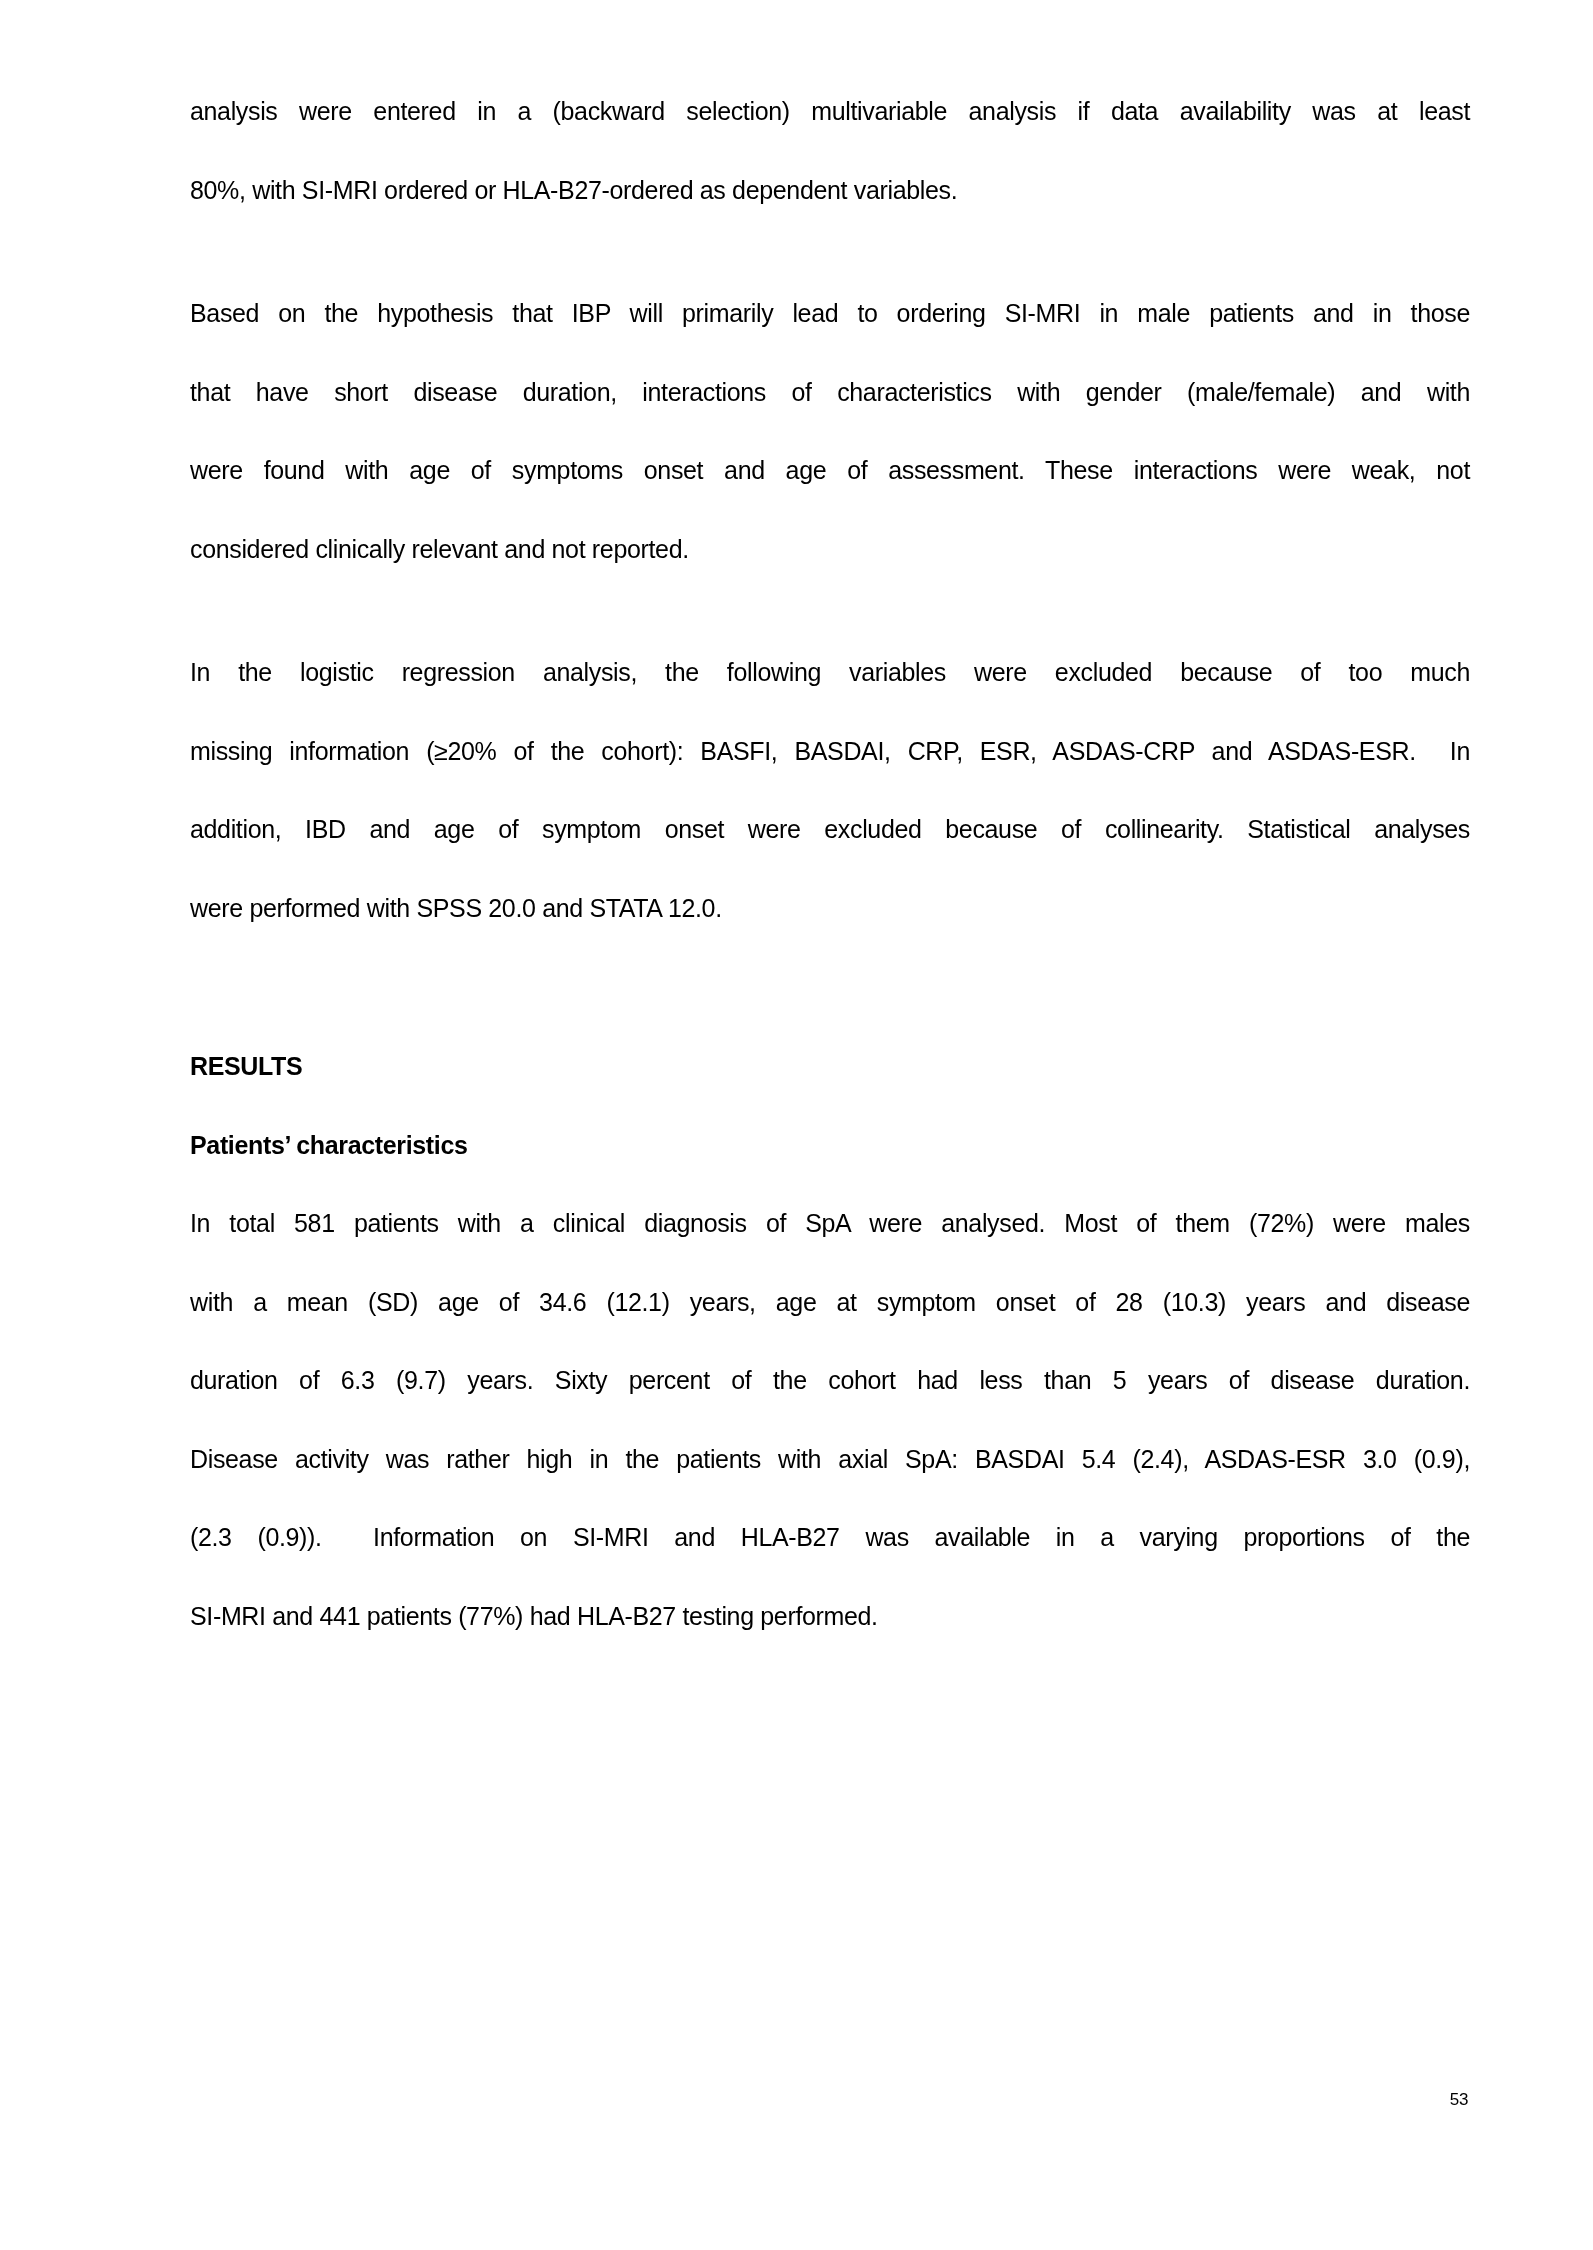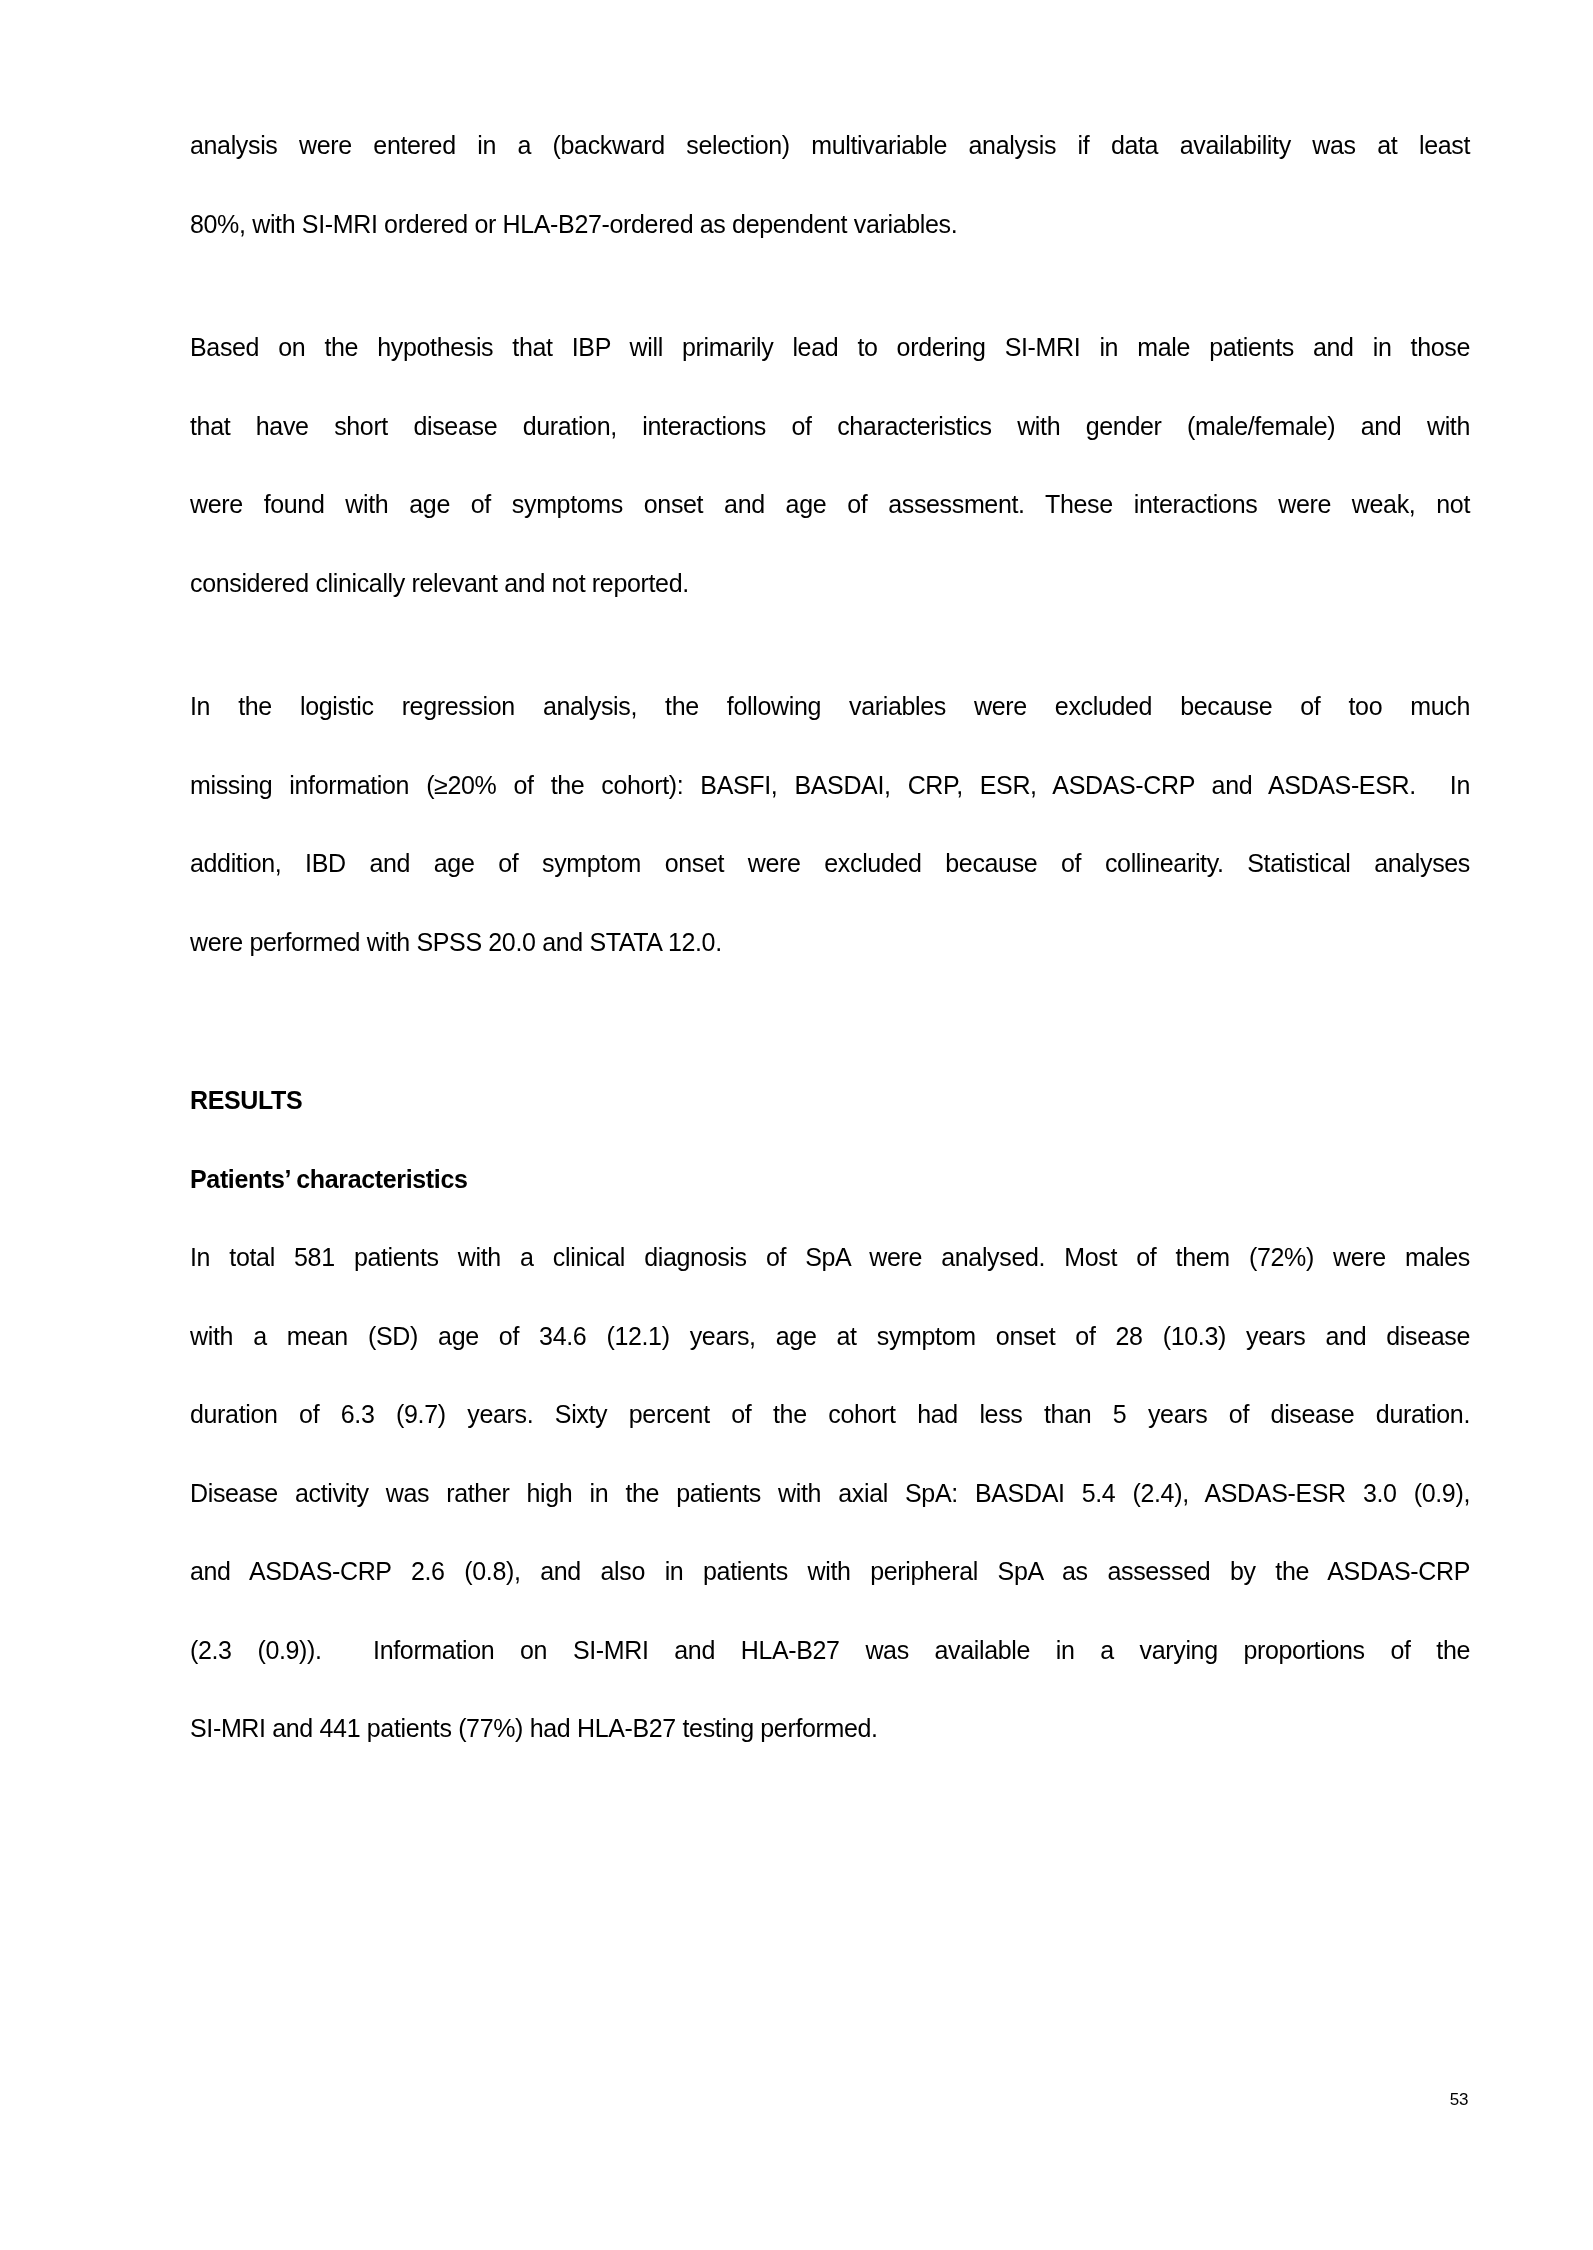--- a/index.html
+++ b/index.html
@@ -13,21 +13,21 @@
     position: relative;
     overflow: hidden;
     font-family: "Liberation Sans", "DejaVu Sans", sans-serif;
     color: #000000;
   }
   .content {
     position: absolute;
     left: 190px;
     top: 0;
     width: 1280px;
-    padding-top: 106px;
+    padding-top: 72px;
   }
   .para {
     margin: 0 0 45px 0;
     font-size: 25px;
     letter-spacing: -0.35px;
     line-height: 78.5px;
   }
   .para.gap-before-heading {
     margin-bottom: 80px;
   }
@@ -81,21 +81,20 @@
 
     <div class="heading">RESULTS</div>
 
     <div class="heading">Patients’ characteristics</div>
 
     <div class="para">
       <div class="line">In total 581 patients with a clinical diagnosis of SpA were analysed. Most of them (72%) were males</div>
       <div class="line">with a mean (SD) age of 34.6 (12.1) years, age at symptom onset of 28 (10.3) years and disease</div>
       <div class="line">duration of 6.3 (9.7) years. Sixty percent of the cohort had less than 5 years of disease duration.</div>
       <div class="line">Disease activity was rather high in the patients with axial SpA: BASDAI 5.4 (2.4), ASDAS-ESR 3.0 (0.9),</div>
-      <div class="line">and ASDAS-CRP 2.6 (0.8), and also in patients with peripheral SpA as assessed by the ASDAS-CRP</div>
       <div class="line">(2.3 (0.9)).&nbsp; Information on SI-MRI and HLA-B27 was available in a varying proportions of the</div>
       <div class="line last">SI-MRI and 441 patients (77%) had HLA-B27 testing performed.</div>
     </div>
 
   </div>
 
   <div class="page-number">53</div>
 </div>
 
 </body></html>

